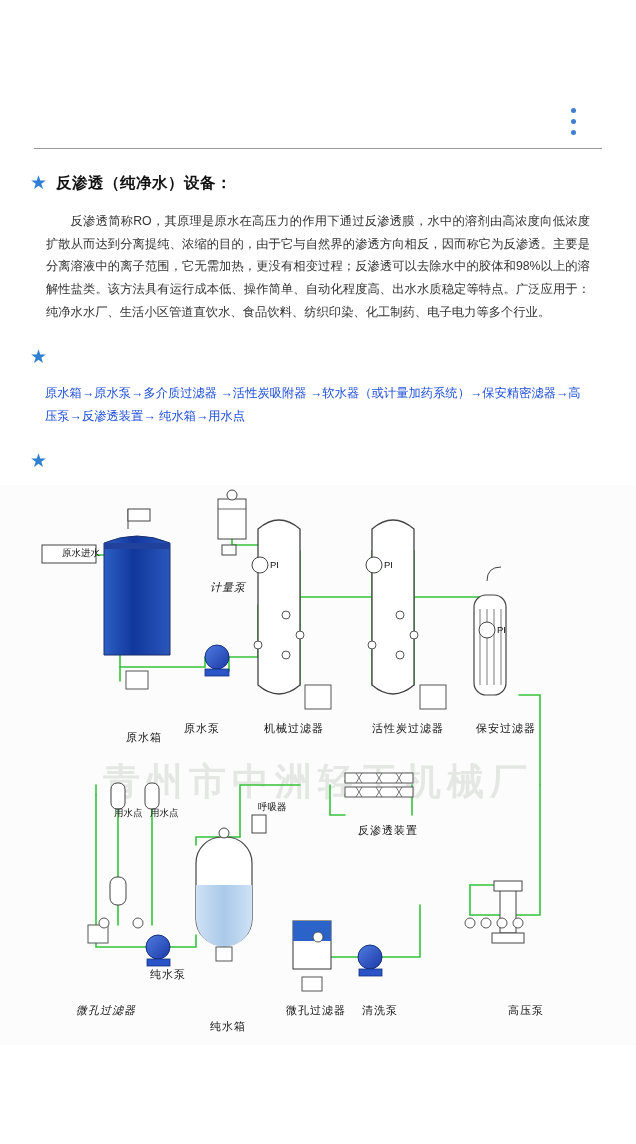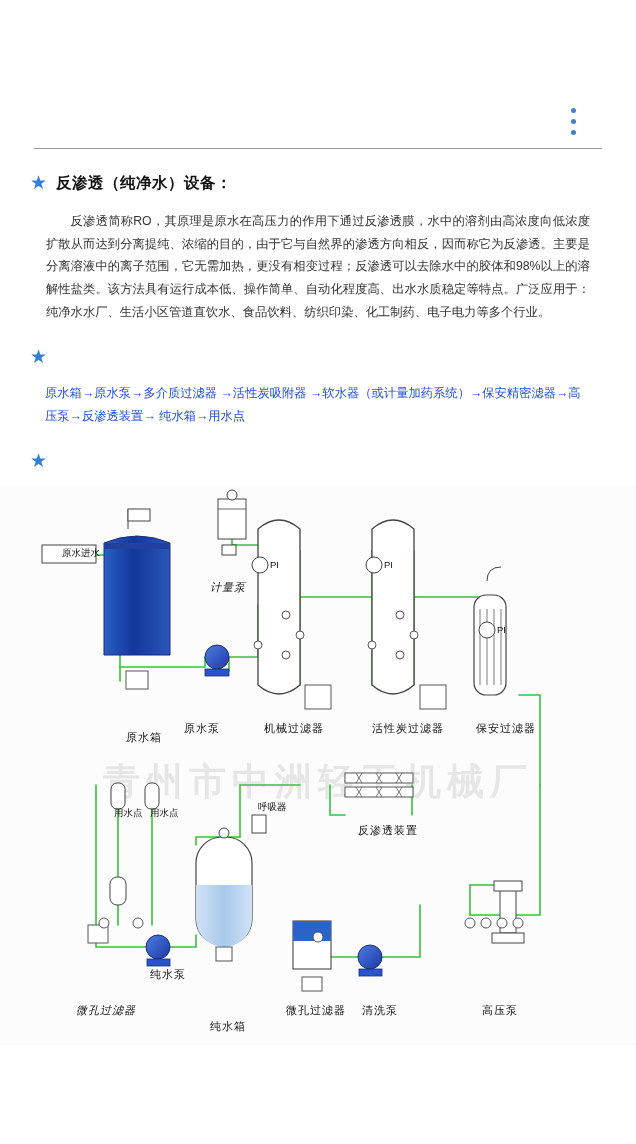--- a/index.html
+++ b/index.html
@@ -377,16 +377,16 @@
     <div class="dlabel sm" style="left:100px; top:322px;">用水点</div>
     <div class="dlabel sm" style="left:136px; top:322px;">用水点</div>
     <div class="dlabel sm" style="left:244px; top:316px;">呼吸器</div>
     <div class="dlabel" style="left:344px; top:338px;">反渗透装置</div>
 
     <div class="dlabel" style="left:136px; top:482px;">纯水泵</div>
     <div class="dlabel" style="left:62px; top:518px;font-style:italic;">微孔过滤器</div>
     <div class="dlabel" style="left:196px; top:534px;">纯水箱</div>
     <div class="dlabel" style="left:272px; top:518px;">微孔过滤器</div>
     <div class="dlabel" style="left:348px; top:518px;">清洗泵</div>
-    <div class="dlabel" style="left:468px; top:518px;">高压泵</div>
+    <div class="dlabel" style="left:494px; top:518px;">高压泵</div>
   </div>
 
 </div>
 
 </body></html>

